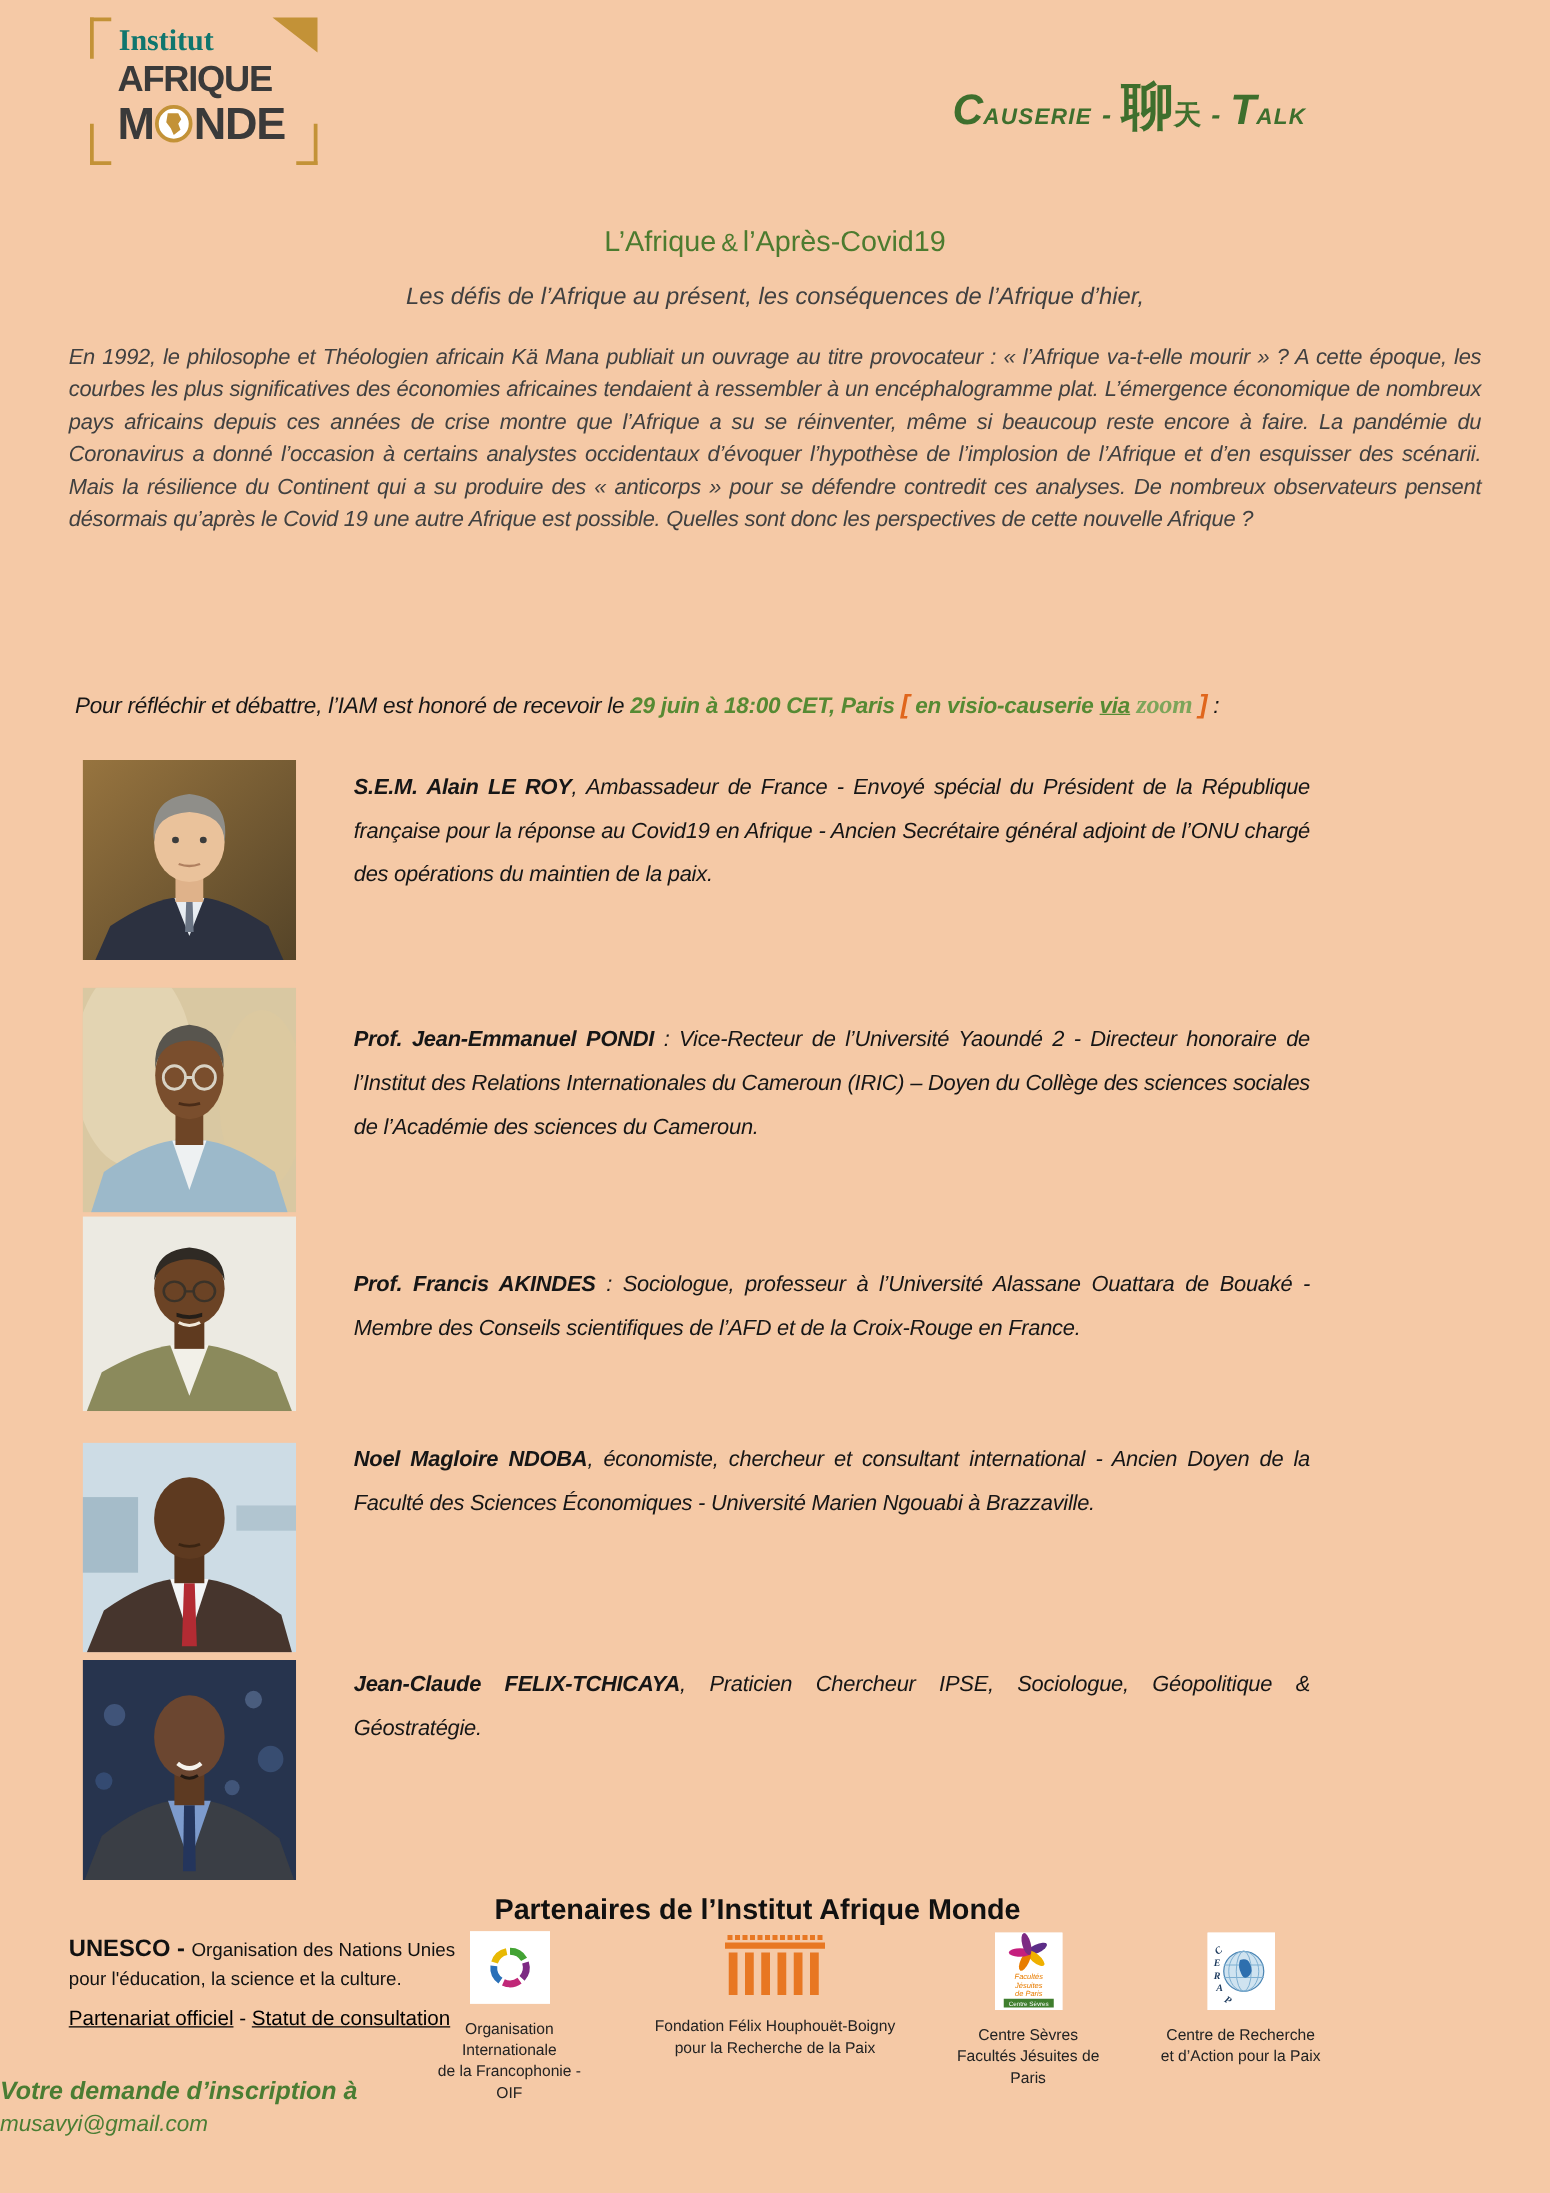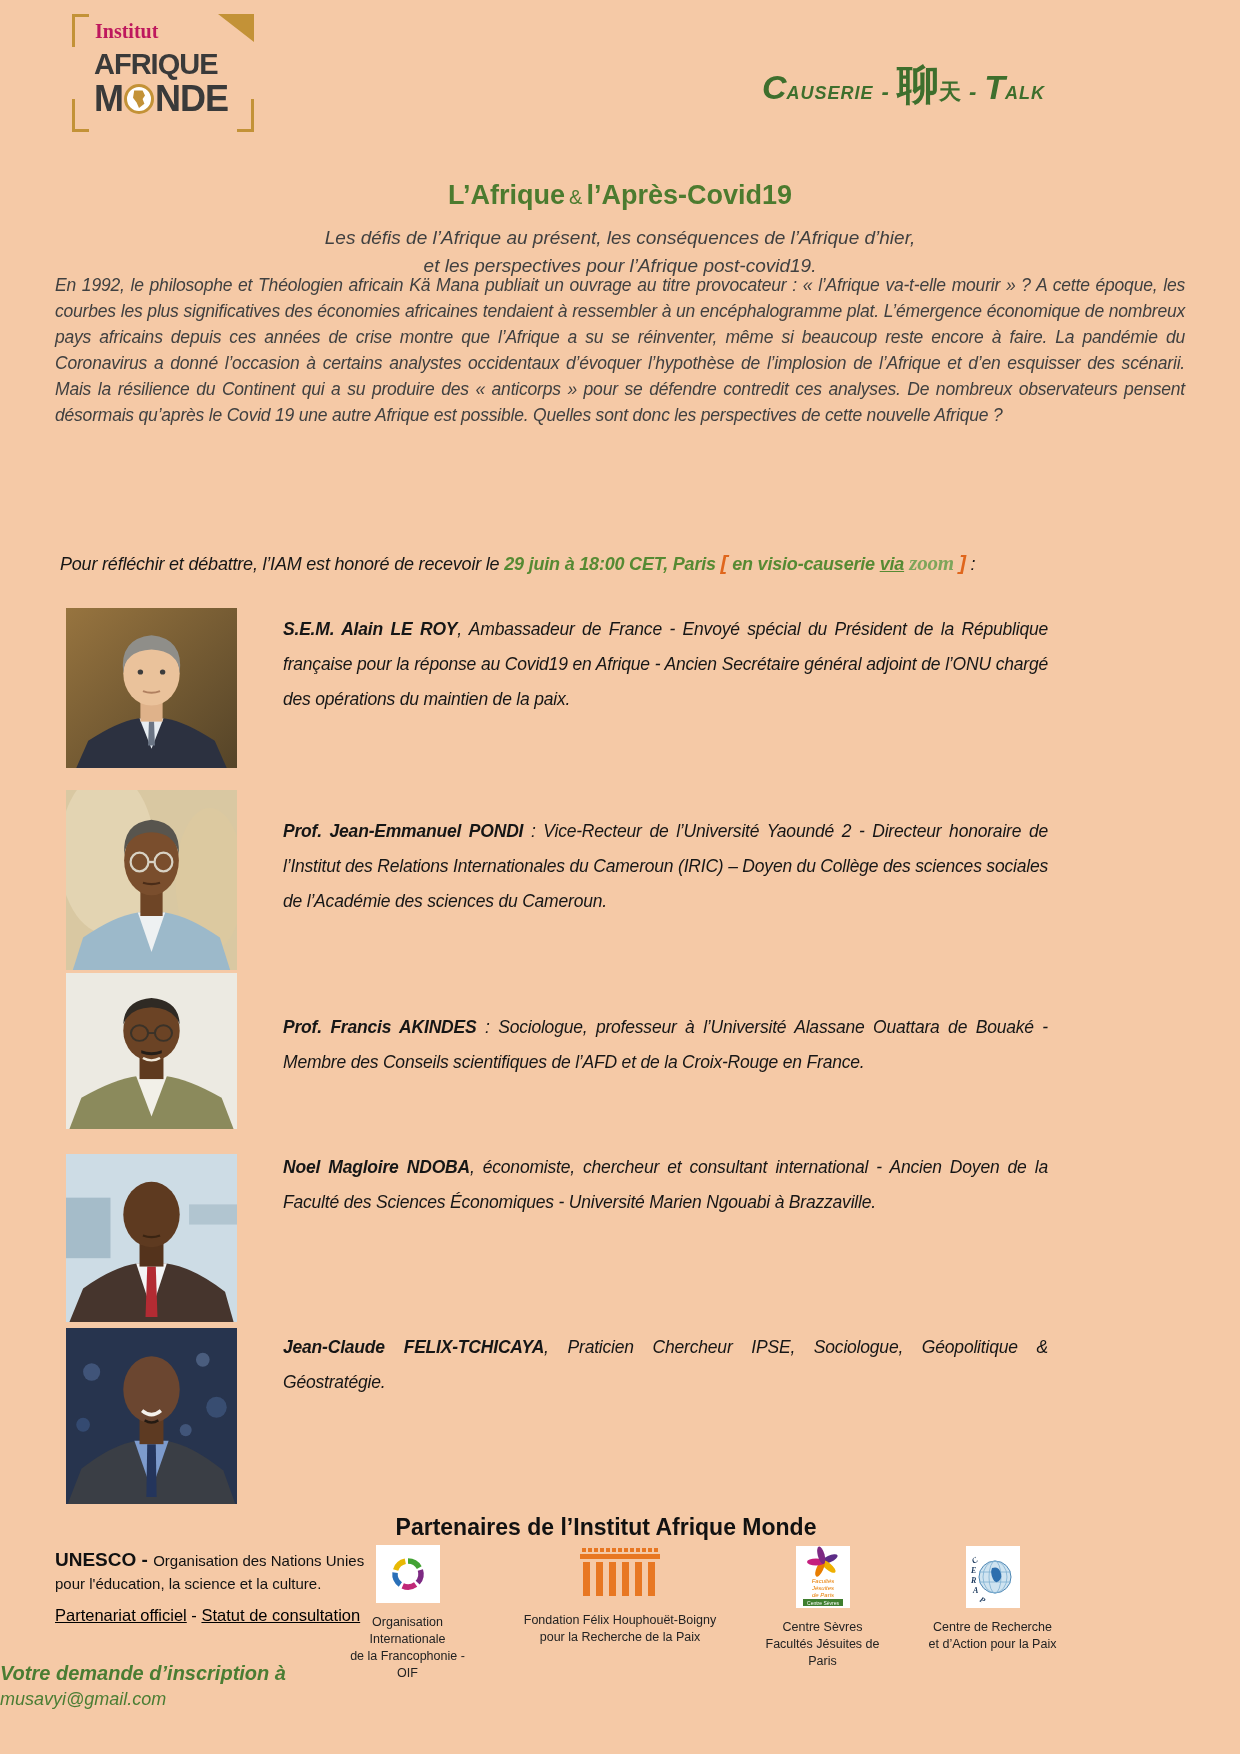--- a/index.html
+++ b/index.html
@@ -6,37 +6,37 @@
   body{background:#f5c9a6;font-family:"Liberation Sans",sans-serif;}
   .page{position:relative;width:1240px;height:1754px;background:#f5c9a6;overflow:hidden;}
 
   
   .logo-wrap{position:absolute;left:72px;top:14px;width:182px;height:118px;}
   .lb{position:absolute;}
   .lb-tl{left:0;top:0;width:14px;height:30px;border-left:3px solid #c39237;border-top:3px solid #c39237;}
   .lb-bl{left:0;bottom:0;width:14px;height:30px;border-left:3px solid #c39237;border-bottom:3px solid #c39237;}
   .lb-br{right:0;bottom:0;width:14px;height:30px;border-right:3px solid #c39237;border-bottom:3px solid #c39237;}
   .lb-tr{right:0;top:0;width:0;height:0;border-top:28px solid #c39237;border-left:36px solid transparent;}
-  .logo-institut{position:absolute;left:23px;top:6px;font-family:"Liberation Serif",serif;font-size:20px;font-weight:bold;color:#be185d;}
+  .logo-institut{position:absolute;left:23px;top:6px;font-family:"Liberation Serif",serif;font-size:24px;font-weight:bold;color:#0f766e;}
   .logo-afrique{position:absolute;left:22px;top:34px;font-size:29px;font-weight:bold;color:#3a3a3a;letter-spacing:-1px;}
   .logo-monde{position:absolute;left:22px;top:64px;font-size:36px;font-weight:bold;color:#3a3a3a;letter-spacing:-1px;display:flex;align-items:center;}
   .logo-globe{display:inline-block;width:30px;height:30px;border-radius:50%;background:#fff;border:3px solid #c39237;box-sizing:border-box;margin:0 1px;}
   .logo-globe svg{display:block;width:100%;height:100%;}
 
   
   .causerie{position:absolute;left:762px;top:64px;color:#3e6f2d;font-weight:bold;font-style:italic;display:flex;align-items:baseline;white-space:nowrap;}
   .cz-big{font-size:34px;}
   .cz-small{font-size:18px;letter-spacing:1px;}
   .cz-dash{font-size:22px;margin:0 8px;}
   .cz-zh-big{font-size:42px;font-style:normal;line-height:1;}
   .cz-zh-small{font-size:22px;font-style:normal;}
 
   
   .title{position:absolute;left:0;top:180px;width:100%;text-align:center;color:#4c7b2f;}
-  .title-main{font-size:27px;font-weight:bold;}
+  .title-main{font-size:23px;font-weight:normal;}
   .title-amp{font-size:20px;font-weight:normal;padding:0 4px;}
   .subtitle{position:absolute;left:0;top:224px;width:100%;text-align:center;color:#404040;font-style:italic;font-size:19px;line-height:28px;}
 
   
   .intro{position:absolute;left:55px;top:272px;width:1130px;font-size:17.5px;font-style:italic;color:#404040;text-align:justify;line-height:26px;letter-spacing:-0.2px;}
 
   
   .invitation{position:absolute;left:60px;top:551px;font-size:18px;font-style:italic;color:#161616;white-space:nowrap;letter-spacing:-0.2px;}
   .inv-date{color:#568a33;font-weight:bold;}
   .inv-bracket{color:#e0661c;font-weight:bold;font-size:21px;}
@@ -110,21 +110,20 @@
     <span class="cz-dash">-</span>
     <span class="cz-big">T</span>
       <span class="cz-small">ALK</span>
   </div>
 
   <div class="title">
     <span class="title-main">L’Afrique</span><span class="title-amp">&amp;</span><span class="title-main">l’Après-Covid19</span>
   </div>
   <div class="subtitle">
     <div>Les défis de l’Afrique au présent, les conséquences de l’Afrique d’hier,</div>
-    <div>et les perspectives pour l’Afrique post-covid19.</div>
   </div>
 
   <div class="intro">En 1992, le philosophe et Théologien africain Kä Mana publiait un ouvrage au titre provocateur : « l’Afrique va-t-elle mourir » ? A cette époque, les courbes les plus significatives des économies africaines tendaient à ressembler à un encéphalogramme plat. L’émergence économique de nombreux pays africains depuis ces années de crise montre que l’Afrique a su se réinventer, même si beaucoup reste encore à faire. La pandémie du Coronavirus a donné l’occasion à certains analystes occidentaux d’évoquer l’hypothèse de l’implosion de l’Afrique et d’en esquisser des scénarii. Mais la résilience du Continent qui a su produire des « anticorps » pour se défendre contredit ces analyses. De nombreux observateurs pensent désormais qu’après le Covid 19 une autre Afrique est possible. Quelles sont donc les perspectives de cette nouvelle Afrique ?</div>
 
   <div class="invitation">
     <span>Pour réfléchir et débattre, l’IAM est honoré de recevoir le </span><span class="inv-date">29 juin à 18:00 CET, Paris </span><span class="inv-bracket">[</span><span class="inv-visio"> en visio-causerie </span><span class="inv-via">via</span><span class="inv-zoom"> zoom </span><span class="inv-bracket">]</span><span> :</span>
   </div>
 
   <div class="photo ph1">
     <svg viewBox="0 0 100 100" preserveAspectRatio="none">

